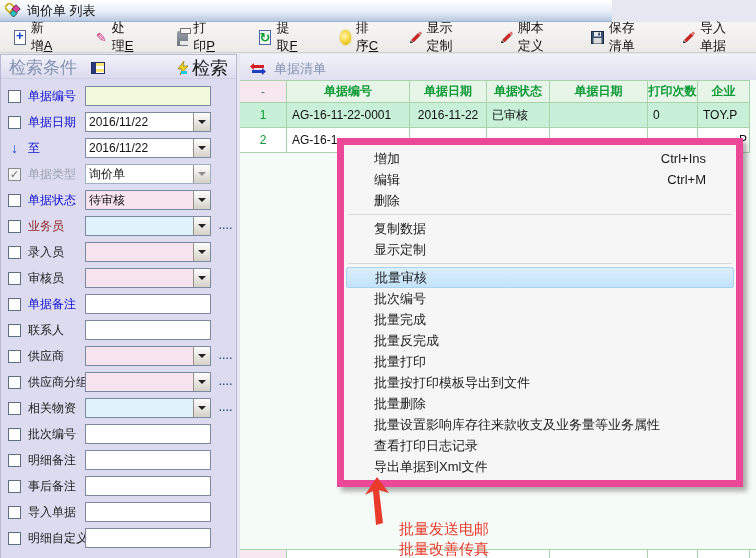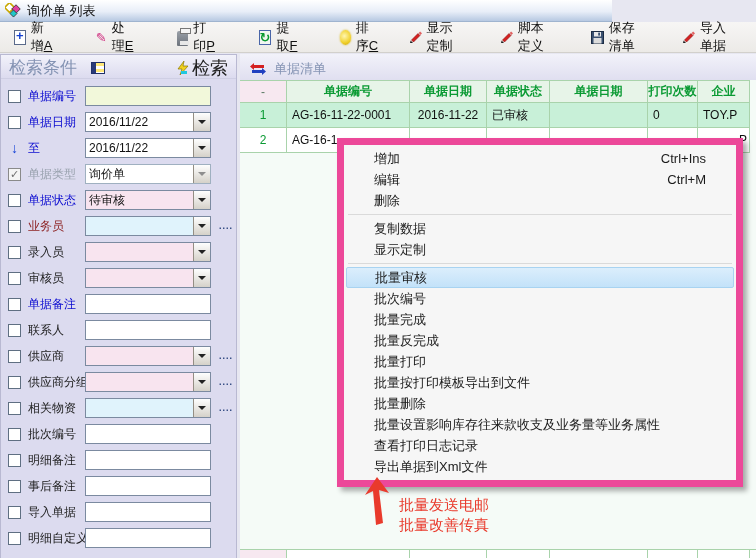--- a/index.html
+++ b/index.html
@@ -102,21 +102,21 @@
     box-shadow:4px 4px 5px rgba(0,0,0,0.32); }
   .mi { height:21px; line-height:21px; font-size:13px; color:#1a1a1a;
     padding:0 28px 0 28px; position:relative; white-space:nowrap; }
   .mi .sc { position:absolute; right:28px; top:0; }
   .mi.hl { background:linear-gradient(#dbeefc,#c3e2f9); border:1px solid #a8d3f1;
     border-radius:2px; height:21px; line-height:19px; }
   .msep { height:1px; background:#dadada; margin:3px 2px; }
 
   
   .anno-arrow { position:absolute; left:364px; top:477px; z-index:21; }
-  .anno-text { position:absolute; left:399px; top:495px; z-index:21;
+  .anno-text { position:absolute; left:399px; top:519px; z-index:21;
     color:#e93a2c; font-size:15px; line-height:20px; }
 </style>
 </head>
 <body>
 
 <div class="titlebar">
   <svg class="ticon" viewBox="0 0 17 15">
     <rect x="1" y="1" width="7" height="7" transform="rotate(45 4.5 4.5)" fill="#fff" stroke="#c8a800" stroke-width="1.6"></rect>
     <rect x="8" y="3" width="6" height="6" transform="rotate(45 11 6)" fill="#e040a0" stroke="#333" stroke-width="0.8"></rect>
     <rect x="6" y="8" width="5" height="5" transform="rotate(45 8.5 10.5)" fill="#20c8c8" stroke="#333" stroke-width="0.8"></rect>

